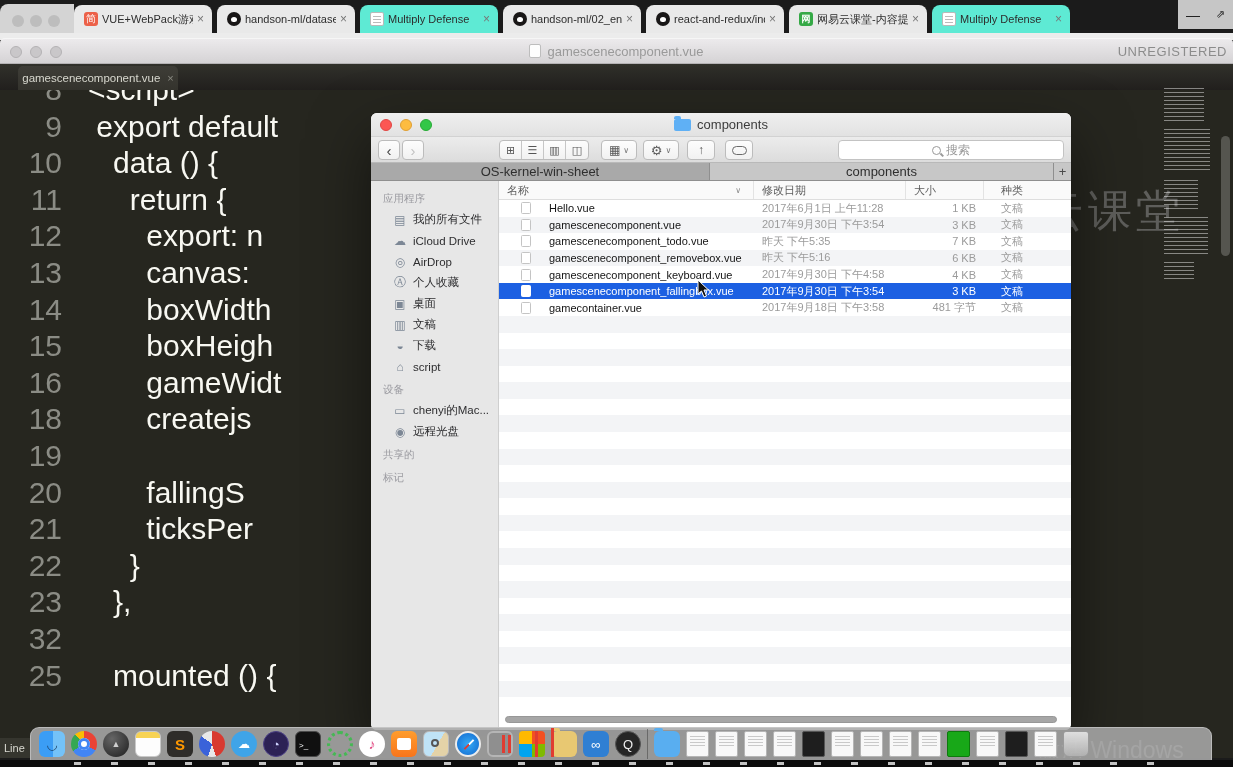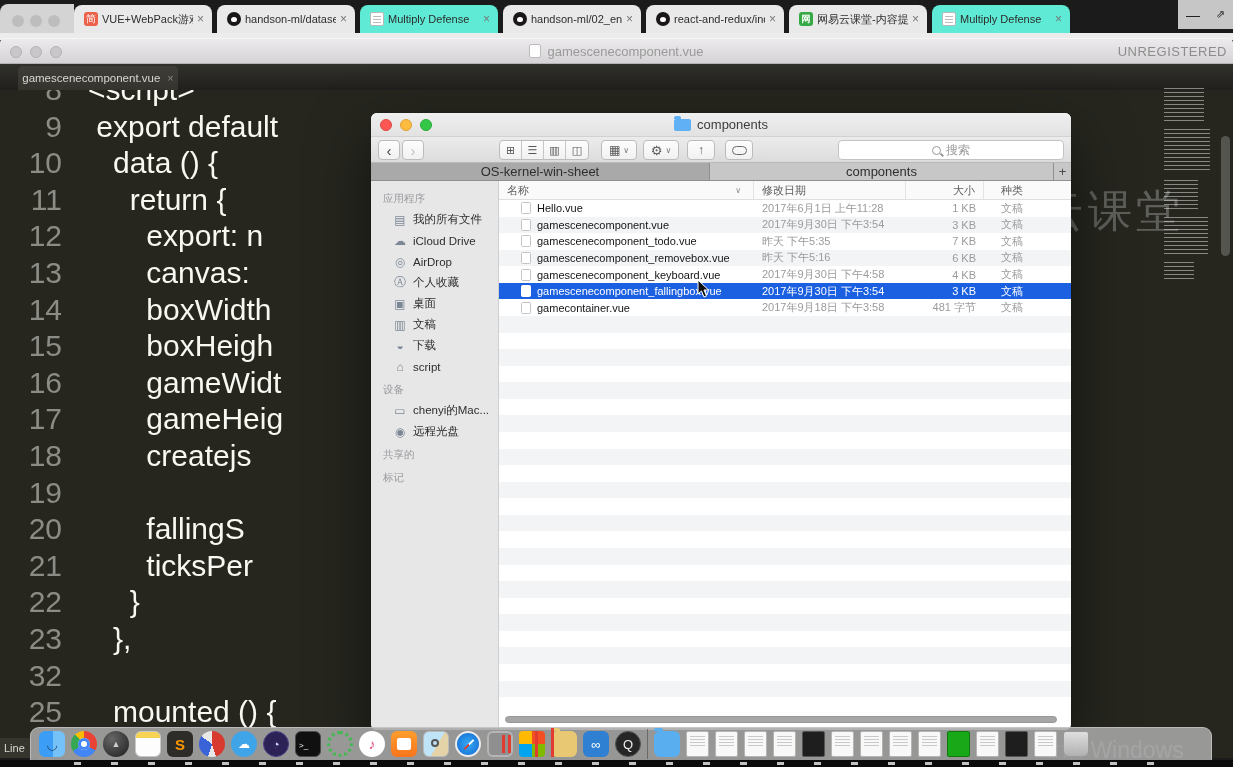--- a/index.html
+++ b/index.html
@@ -94,30 +94,30 @@
   #f-sidebar{width:128px;background:#e7e7e7;border-right:1px solid #cfcfcf;padding-top:5px;flex:0 0 auto;}
   .sb-header{font-size:10.5px;color:#9a9aa0;padding:6px 0 3px 12px;}
   .sb-item{display:flex;align-items:center;gap:6px;height:21px;padding-left:22px;font-size:11.5px;color:#2e2e30;}
   .sb-ic{width:14px;text-align:center;color:#7c8795;font-size:12px;flex:0 0 auto;}
   
   #f-list{position:relative;flex:1;background:#fff;overflow:hidden;}
   #f-cols{display:flex;height:19px;background:#fafafa;border-bottom:1px solid #dedede;font-size:11px;color:#5e5e5e;align-items:center;}
   .col{height:100%;display:flex;align-items:center;border-right:1px solid #e3e3e3;padding:0 8px;}
   .col-name{width:255px;justify-content:space-between;}
   .col-date{width:152px;}
-  .col-size{width:78px;justify-content:flex-end;}
+  .col-size{width:78px;}
   .col-kind{flex:1;border-right:none;padding-left:17px;}
   .sort-caret{font-size:8px;color:#8a8a8a;margin-right:4px;}
   #f-rows{position:relative;}
   .frow{display:flex;height:16.57px;align-items:center;font-size:11px;}
   .frow:nth-child(even){background:#f3f4f6;}
   .frow.selected{background:#1c60e2 !important;}
   .frow.selected .fc{color:#fff !important;}
   .fc{padding:0 8px;white-space:nowrap;overflow:hidden;}
-  .fc-name{width:255px;color:#141414;display:flex;align-items:flex-start;gap:6px;padding-left:22px;}
+  .fc-name{width:255px;color:#141414;display:flex;align-items:flex-start;gap:18px;padding-left:22px;}
   .fc-date{width:152px;color:#9b9b9b;}
   .fc-size{width:78px;color:#9b9b9b;text-align:right;justify-content:flex-end;display:flex;}
   .fc-kind{flex:1;color:#9b9b9b;padding-left:17px;}
   .page-ic{width:10px;height:12px;background:#fff;border:1px solid #c4c4c4;border-radius:1.5px;flex:0 0 auto;}
   .frow.selected .page-ic{background:#fff;border-color:#fff;}
   #f-stripes{height:391px;background:repeating-linear-gradient(to bottom,#f3f4f6 0 16.57px,#ffffff 16.57px 33.14px);}
   #f-hscroll{position:absolute;left:6px;bottom:7px;width:552px;height:7px;border-radius:4px;background:#a6a6a6;border:1px solid #979797;}
   
   #cursor{position:absolute;left:697px;top:279px;z-index:60;}
 
@@ -293,24 +293,20 @@
         <div class="cl">
           <span class="ln">15</span>
           <span class="ct">       boxHeigh</span>
         </div>
 
         <div class="cl">
           <span class="ln">16</span>
           <span class="ct">       gameWidt</span>
         </div>
 
-        <div class="cl">
-          <span class="ln">17</span>
-          <span class="ct">       gameHeig</span>
-        </div>
 
         <div class="cl">
           <span class="ln">18</span>
           <span class="ct">       createjs</span>
         </div>
 
         <div class="cl">
           <span class="ln">19</span>
         </div>
 

